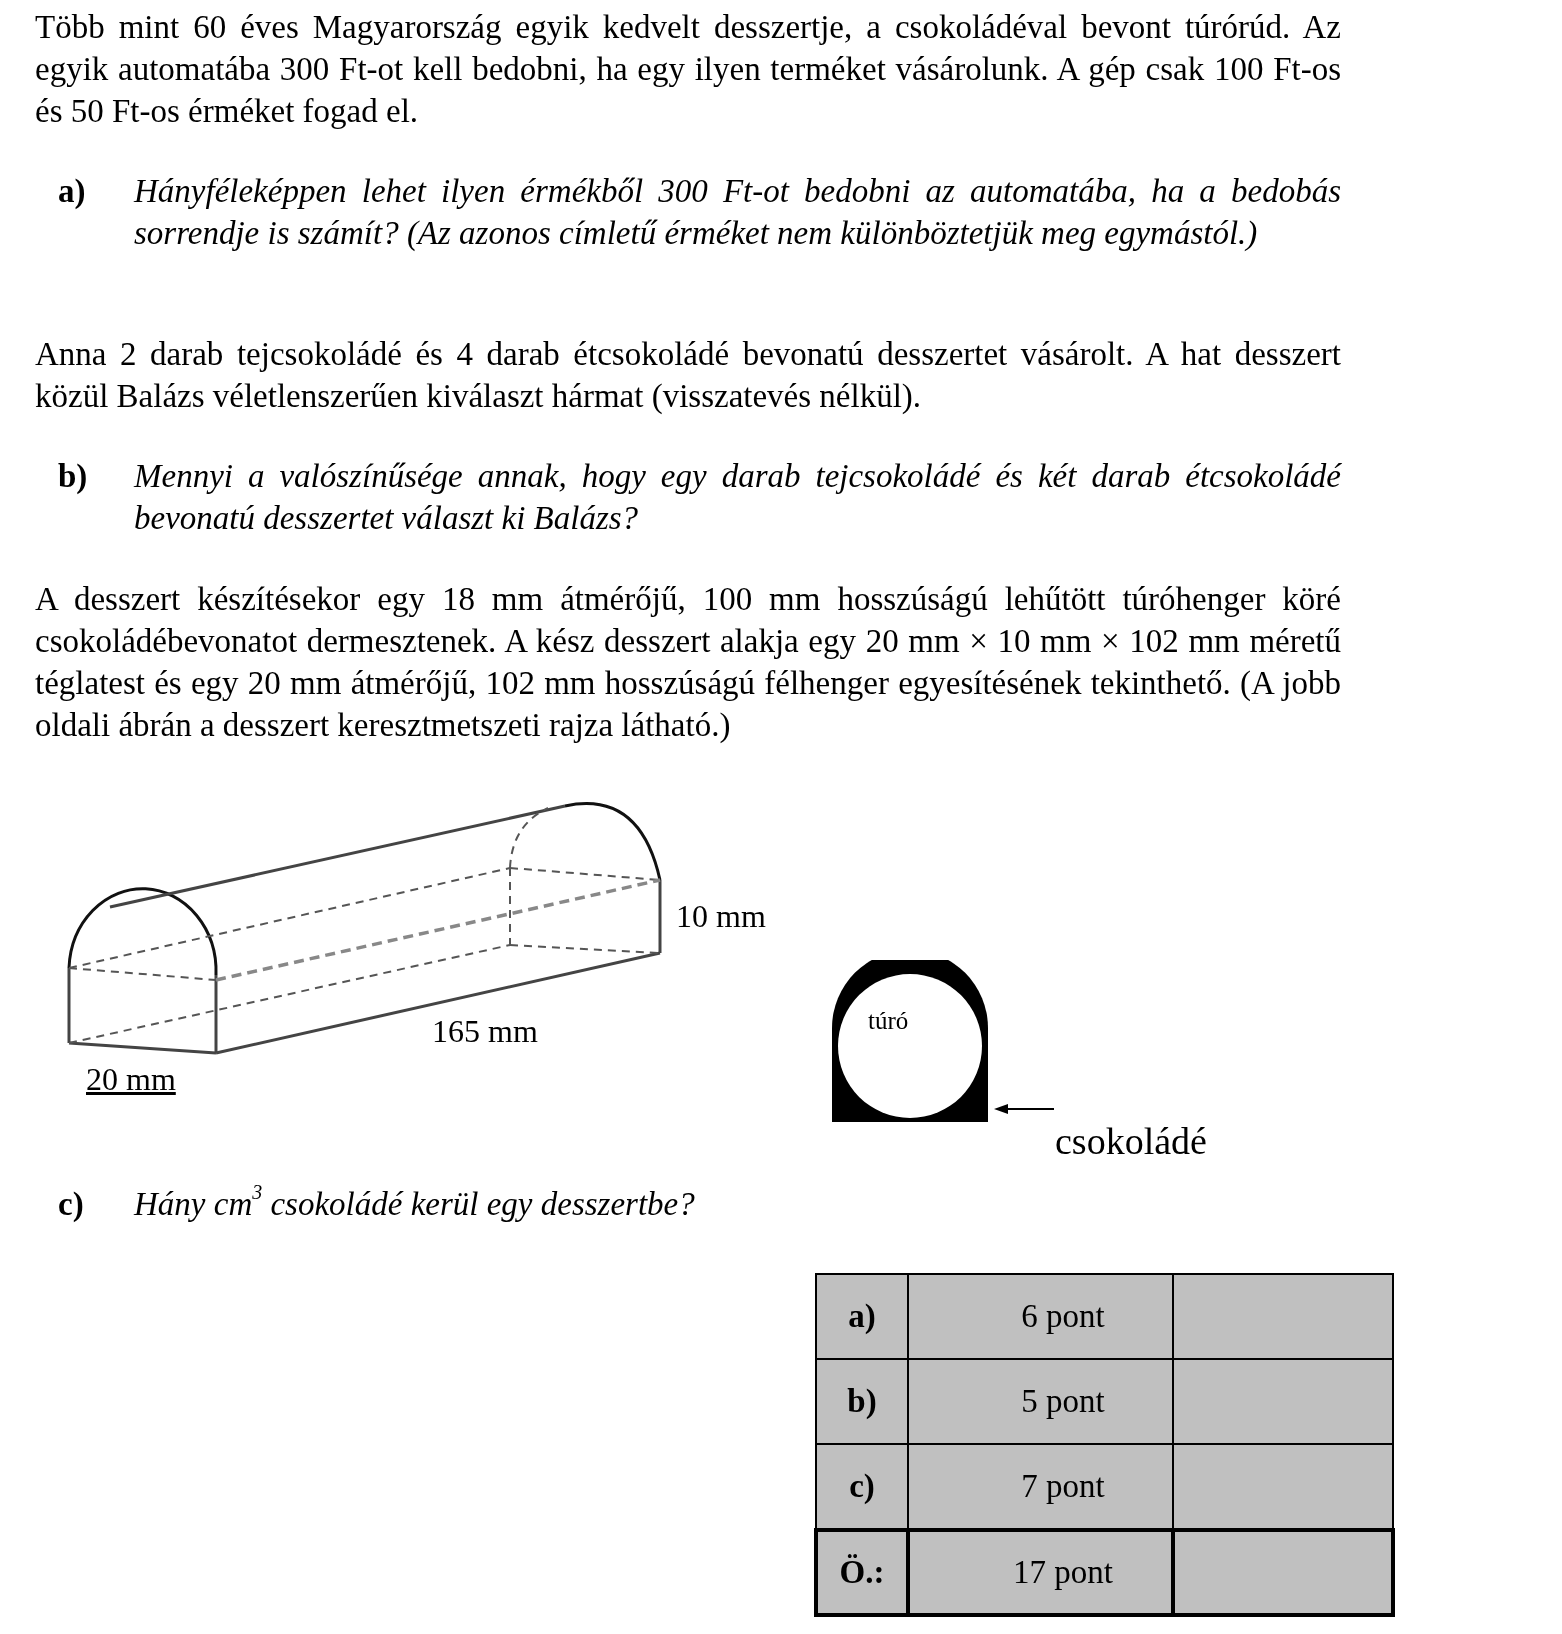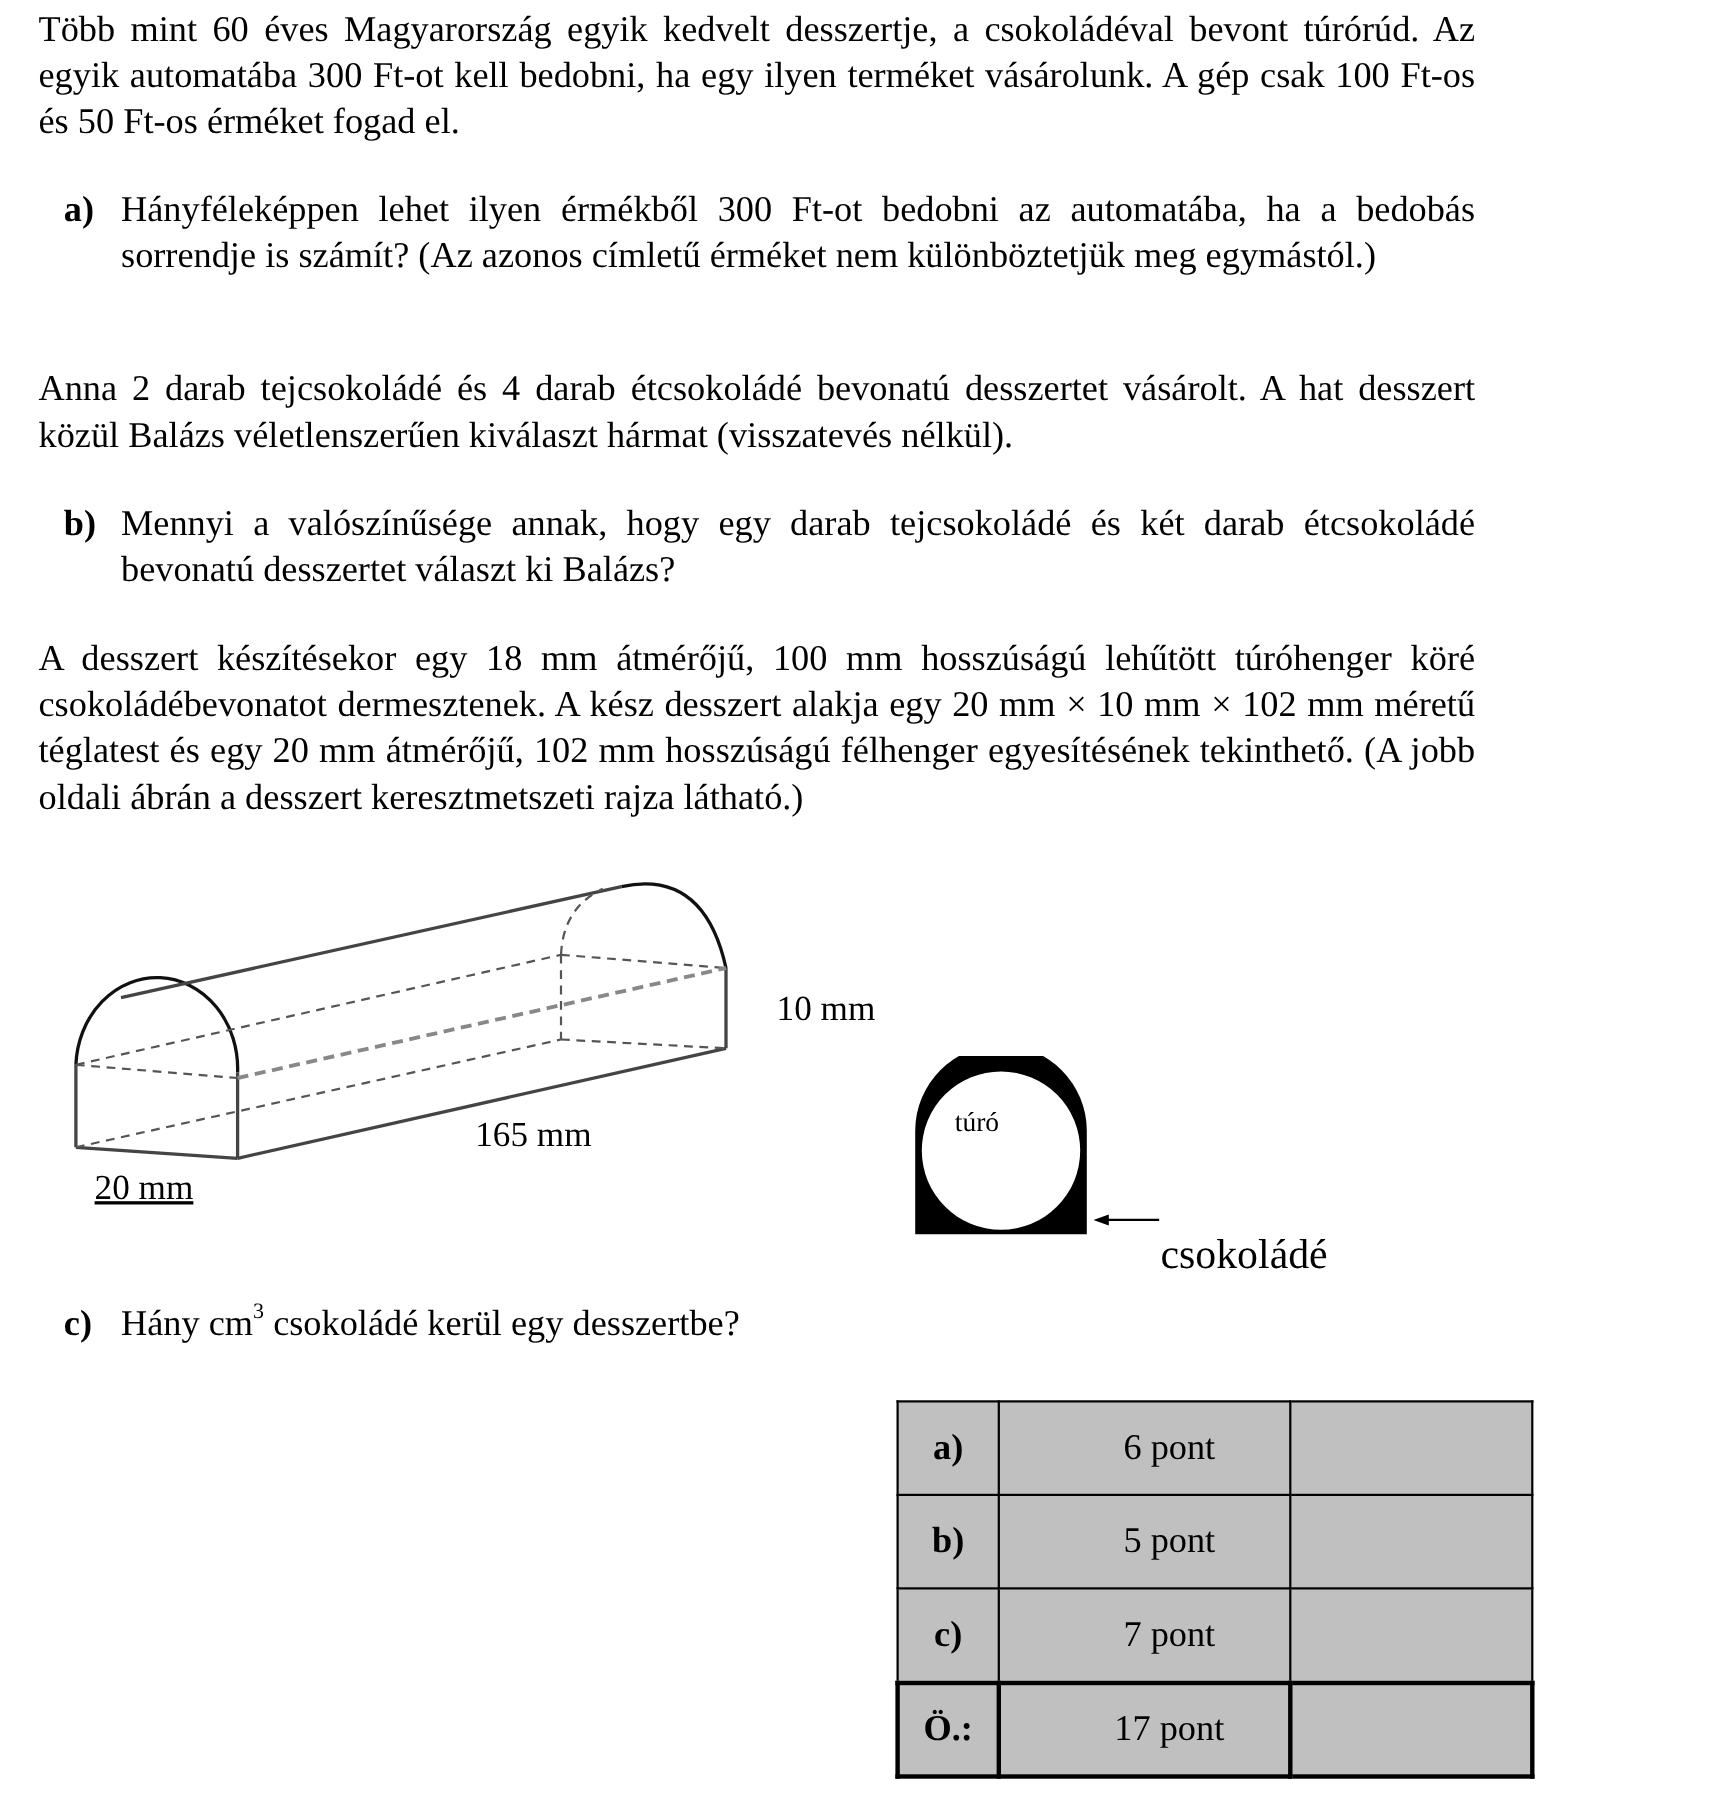--- a/index.html
+++ b/index.html
@@ -14,21 +14,21 @@
     text-align-last: left;
   }
   .task {
     position: absolute; left: 58px; width: 1283px;
     font-size: 33px; line-height: 42px;
   }
   .task .lbl {
     position: absolute; left: 0; top: 0; font-weight: bold;
   }
   .task .txt {
-    margin-left: 52px; display: block; text-align: justify; text-align-last: left;
+    margin-left: 76px; display: block; text-align: justify; text-align-last: left; font-style: italic;
   }
   .fig-text { position: absolute; font-size: 32px; white-space: nowrap; }
   sup { font-size: 20px; line-height: 0; position: relative; top: -4px; vertical-align: super; }
 
   table.score {
     position: absolute; left: 814px; top: 1273px;
     border-collapse: collapse;
     font-size: 33px;
   }
   table.score td {
@@ -77,21 +77,21 @@
     <line x1="69" y1="188" x2="216" y2="200"></line>
     <line x1="69" y1="188" x2="510" y2="88"></line>
     <line x1="69" y1="263" x2="510" y2="165"></line>
     <line x1="510" y1="88" x2="660" y2="100"></line>
     <line x1="510" y1="165" x2="660" y2="173"></line>
     <line x1="510" y1="88" x2="510" y2="165"></line>
     <path d="M510,88 Q512,45 548,28"></path>
   </g>
   <line x1="216" y1="200" x2="660" y2="100" stroke="#888" stroke-width="3.5" stroke-dasharray="10,6"></line>
 </svg>
-<div class="fig-text" style="left:706px; top:898px;">10 mm</div>
+<div class="fig-text" style="left:676px; top:898px;">10 mm</div>
 <div class="fig-text" style="left:432px; top:1013px;">165 mm</div>
 <div class="fig-text" style="left:86px; top:1061px;text-decoration:underline;">20 mm</div>
 
 <svg style="position:absolute; left:820px; top:960px;" width="180" height="165" viewBox="0 0 180 165">
   <path d="M12,68 A78,78 0 0 1 168,68 L168,162 L12,162 Z" fill="#000"></path>
   <circle cx="90" cy="86" r="72" fill="#fff"></circle>
 </svg>
 <div class="fig-text" style="left:868px; top:1007px; font-size:25px;">túró</div>
 <svg style="position:absolute; left:994px; top:1101px;" width="60" height="16" viewBox="0 0 60 16">
   <line x1="8" y1="8" x2="60" y2="8" stroke="#000" stroke-width="2"></line>

